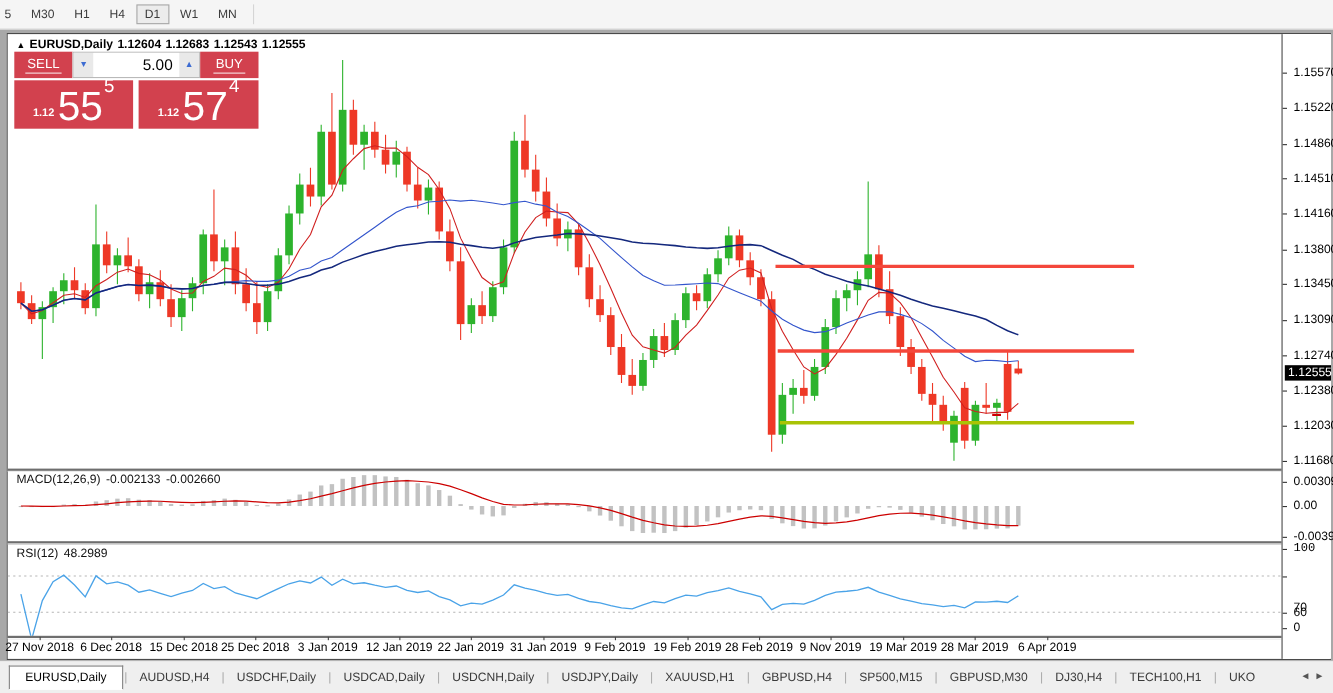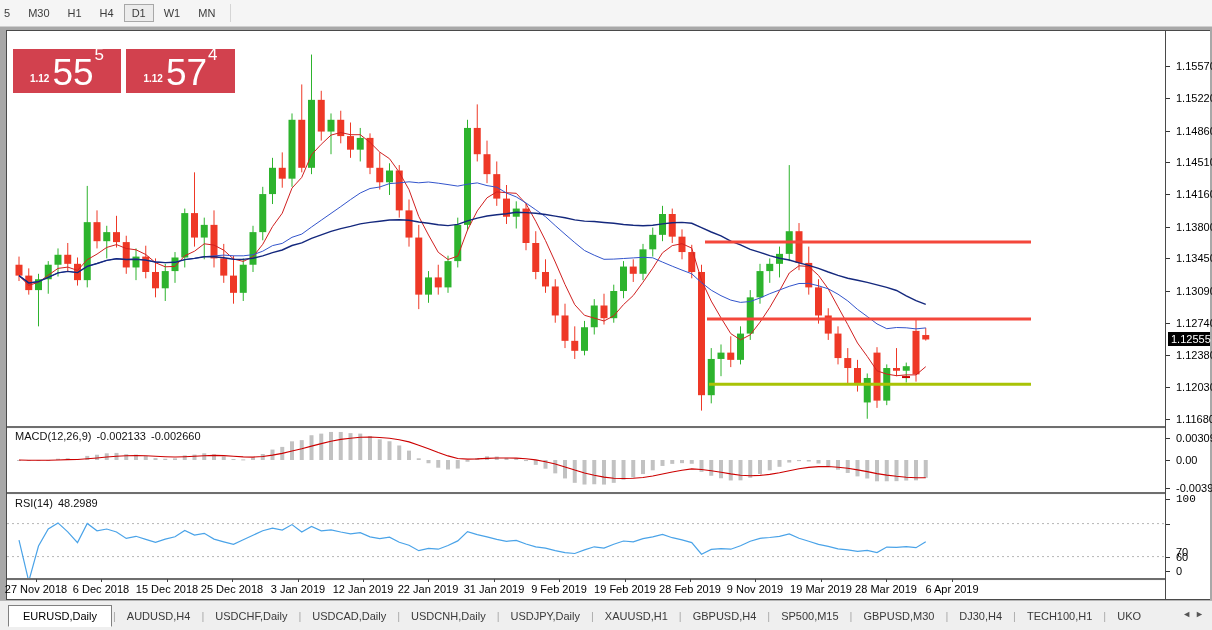--- a/index.html
+++ b/index.html
@@ -61,20 +61,23 @@
     <div class="tf">H1</div>
     <div class="tf">H4</div>
     <div class="tf active">D1</div>
     <div class="tf">W1</div>
     <div class="tf">MN</div>
     <div class="tf-sep"></div>
   </div>
 
 <div class="chart-window">
 
+  <div class="chart-header">
+    <span class="tri">▲</span><span>EURUSD,Daily</span><span>1.12604</span><span>1.12683</span><span>1.12543</span><span>1.12555</span>
+  </div>
 
   <svg id="mainsvg" style="top:0;" width="1158" height="395">
       <line x1="12" y1="225.58486238532112" x2="12" y2="250.04587155963446" stroke="#ee3826" stroke-width="1"></line>
       <rect x="8.5" y="233.73853211009288" width="7" height="10.87155963302638" fill="#ee3826"></rect>
       <line x1="21.75" y1="237.3623853211017" x2="21.75" y2="263.6353211009174" stroke="#ee3826" stroke-width="1"></line>
       <rect x="18.25" y="244.61009174311926" width="7" height="14.495412844037162" fill="#ee3826"></rect>
       <line x1="31.5" y1="242.79816513761486" x2="31.5" y2="295.3440366972483" stroke="#2db32d" stroke-width="1"></line>
       <rect x="28" y="248.23394495412805" width="7" height="10.871559633028369" fill="#2db32d"></rect>
       <line x1="41.25" y1="230.11467889908212" x2="41.25" y2="262.7293577981652" stroke="#2db32d" stroke-width="1"></line>
       <rect x="37.75" y="233.73853211009288" width="7" height="14.495412844035172" fill="#2db32d"></rect>
@@ -369,24 +372,33 @@
       <line x1="0" y1="29.6" x2="1158" y2="29.6" stroke="#b5b5b5" stroke-width="1" stroke-dasharray="2,3"></line>
       <line x1="0" y1="62.6" x2="1158" y2="62.6" stroke="#b5b5b5" stroke-width="1" stroke-dasharray="2,3"></line>
       <polyline points="12,46.1 21.75,87.3 31.5,52.0 41.25,34.9 51,28.9 60.75,37.9 70.5,48.6 80.25,29.5 90,36.8 99.75,35.0 109.5,38.0 119.25,44.4 129,42.3 138.75,45.4 148.5,48.3 158.25,45.2 168,42.8 177.75,36.4 187.5,41.1 197.25,39.3 207,45.1 216.75,47.8 226.5,50.3 236.25,45.7 246,41.2 255.75,36.7 265.5,34.1 275.25,36.0 285,30.6 294.75,38.1 304.5,32.5 314.25,36.8 324,35.8 333.75,38.0 343.5,39.9 353.25,38.7 363,42.8 372.75,44.6 382.5,43.2 392.25,48.3 402,51.3 411.75,56.7 421.5,54.3 431.25,55.2 441,51.5 450.75,46.9 460.5,37.6 470.25,40.6 480,42.8 489.75,45.4 499.5,47.3 509.25,46.4 519,50.0 528.75,52.8 538.5,54.1 548.25,56.6 558,58.7 567.75,59.5 577.5,55.9 587.25,52.8 597,54.1 606.75,50.2 616.5,47.0 626.25,47.9 636,44.7 645.75,42.9 655.5,40.4 665.25,43.7 675,45.9 684.75,48.6 694.5,60.2 704.25,55.4 714,54.6 723.75,55.2 733.5,51.7 743.25,47.2 753,44.3 762.75,43.5 772.5,42.4 782.25,39.9 792,44.2 801.75,47.2 811.5,50.4 821.25,52.4 831,54.8 840.75,55.8 850.5,57.4 860.25,56.3 870,58.6 879.75,53.1 889.5,53.4 899.25,52.6 909,53.7 918.75,47.7" fill="none" stroke="#4aa3e8" stroke-width="1.2"></polyline>
     </svg>
   <div class="pane-sep" style="top:547px;"></div>
 
   <div class="ind-label" style="top:399px;">
     <span>MACD(12,26,9)</span><span>-0.002133</span><span>-0.002660</span>
   </div>
   <div class="ind-label" style="top:466px;">
-    <span>RSI(14)</span><span>48.2989</span>
+    <span>RSI(12)</span><span>48.2989</span>
   </div>
 
   <div class="oneclick">
+    <div class="oc-row1">
+      <div class="btn-trade"><u>SELL</u></div>
+      <div class="spinner">
+        <div class="spin-btn">▼</div>
+        <input class="vol-input" value="5.00" style="">
+        <div class="spin-btn">▲</div>
+      </div>
+      <div class="btn-trade"><u>BUY</u></div>
+    </div>
     <div class="oc-row2">
       <div class="price-box pb-sell">
         <span class="pb-small">1.12</span>
         <span class="pb-big">55</span>
         <span class="pb-sup">5</span>
       </div>
       <div class="price-box pb-buy">
         <span class="pb-small">1.12</span>
         <span class="pb-big">57</span>
         <span class="pb-sup">4</span>

